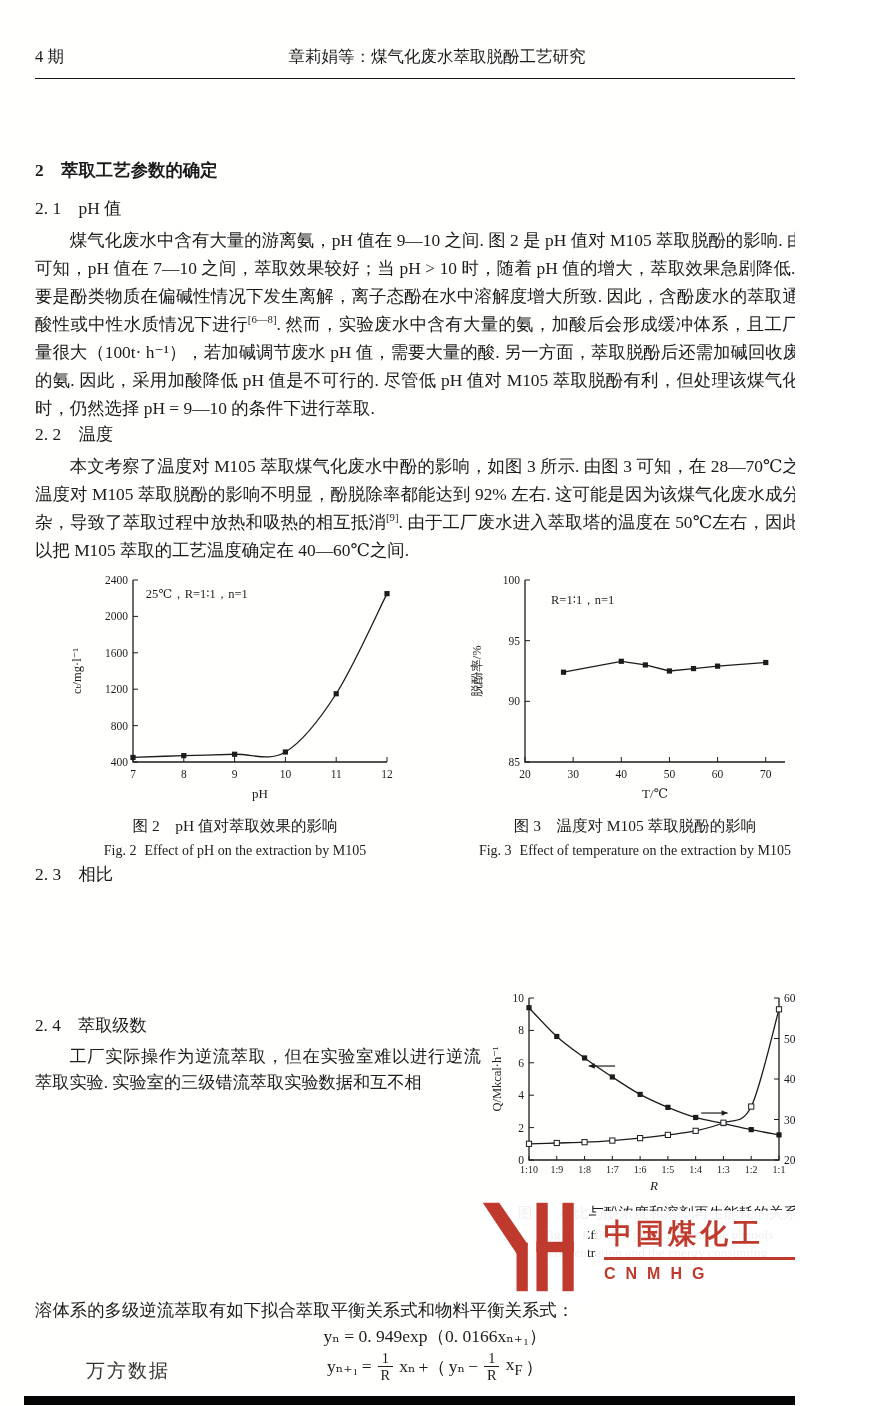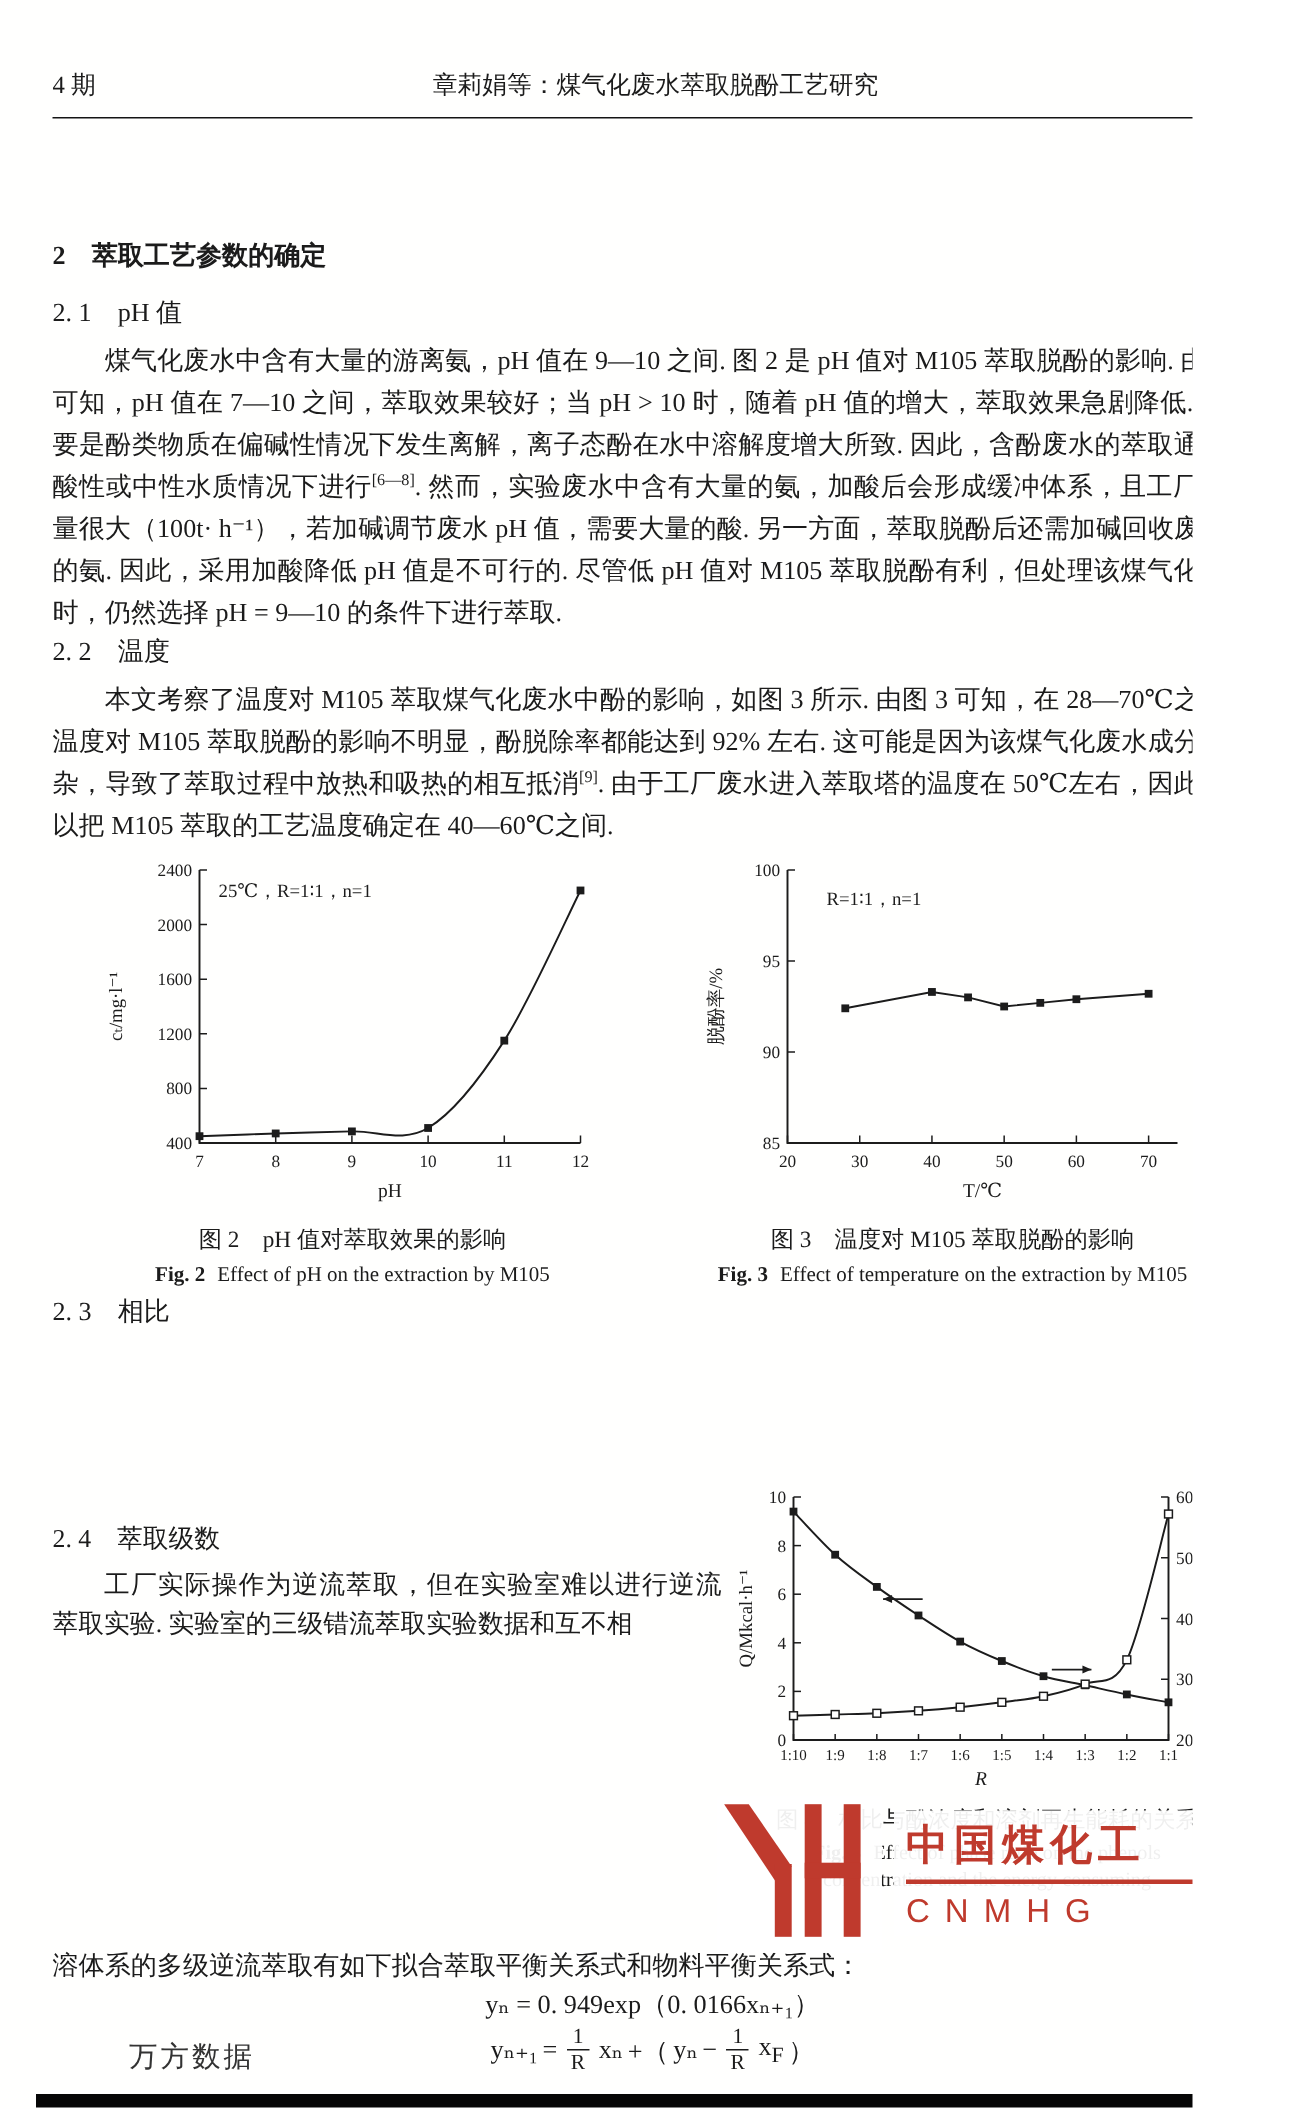--- a/index.html
+++ b/index.html
@@ -15,21 +15,21 @@
   .para { font-size:17.4px; line-height:28px; text-align:justify; }
   .para.ind { text-indent:2em; }
   .sec-head { font-size:17.4px; font-weight:bold; }
   .subsec-head { font-size:17.4px; }
   sup { font-size:0.62em; vertical-align:super; line-height:0; }
 
   .figures-row { display:flex; }
   .figure { width:400px; display:flex; flex-direction:column; align-items:center; }
   .fig-cap-cn { font-size:15.5px; margin-top:12px; }
   .fig-cap-en { font-size:14px; margin-top:6px; }
-  .fig-label { font-weight:bold; margin-right:8px; }
+  .fig-label { font-weight:normal; margin-right:8px; }
 
   .twocol { display:flex; }
   .col-left { width:446px; padding-top:18px; }
   .col-left .para { font-size:17.2px; line-height:26px; }
   .col-left .subsec-head { font-size:17.2px; line-height:26px; margin-top:7px; margin-bottom:5px; }
   .col-right { width:354px; display:flex; flex-direction:column; align-items:center; }
   .col-right .fig-cap-cn { font-size:15px; margin-top:8px; }
   .col-right .fig-cap-en { font-size:13.5px; margin-top:4px; }
   .col-right .fig-cap-en2 { font-size:13.5px; margin-top:2px; }
 
@@ -40,21 +40,21 @@
   .frac .num { border-bottom:1.3px solid #1b1b1b; padding:0 4px; }
   .frac .den { padding:0 4px; }
 
   .wanfang { font-size:19px; color:#333333; letter-spacing:2px; }
 
   .watermark { left:478px; top:1190px; width:380px; height:118px; display:flex; align-items:center; z-index:5; color:#bf3a2d; }
   .wm-logo-box { background:rgba(255,255,255,0.93); padding:3px; }
   .wm-text { margin-left:8px; background:rgba(255,255,255,0.93); padding:4px 8px; }
   .wm-cn { font-size:28px; font-weight:bold; letter-spacing:4px; white-space:nowrap; }
   .wm-line { height:3px; background:#bf3a2d; margin:4px 0 5px 0; width:238px; }
-  .wm-en { font-family:"Liberation Sans","DejaVu Sans",sans-serif; font-size:22px; font-weight:normal; letter-spacing:10px; }
+  .wm-en { font-family:"Liberation Sans","DejaVu Sans",sans-serif; font-size:16px; font-weight:bold; letter-spacing:10px; }
 
   .bottom-bar { left:24px; top:1396px; width:846px; height:9px; background:#060606; }
 </style>
 </head>
 <body>
 
 <div id="page">
 
   <div class="abs content-x page-header" style="top:46px">
     <span>4 期</span>

